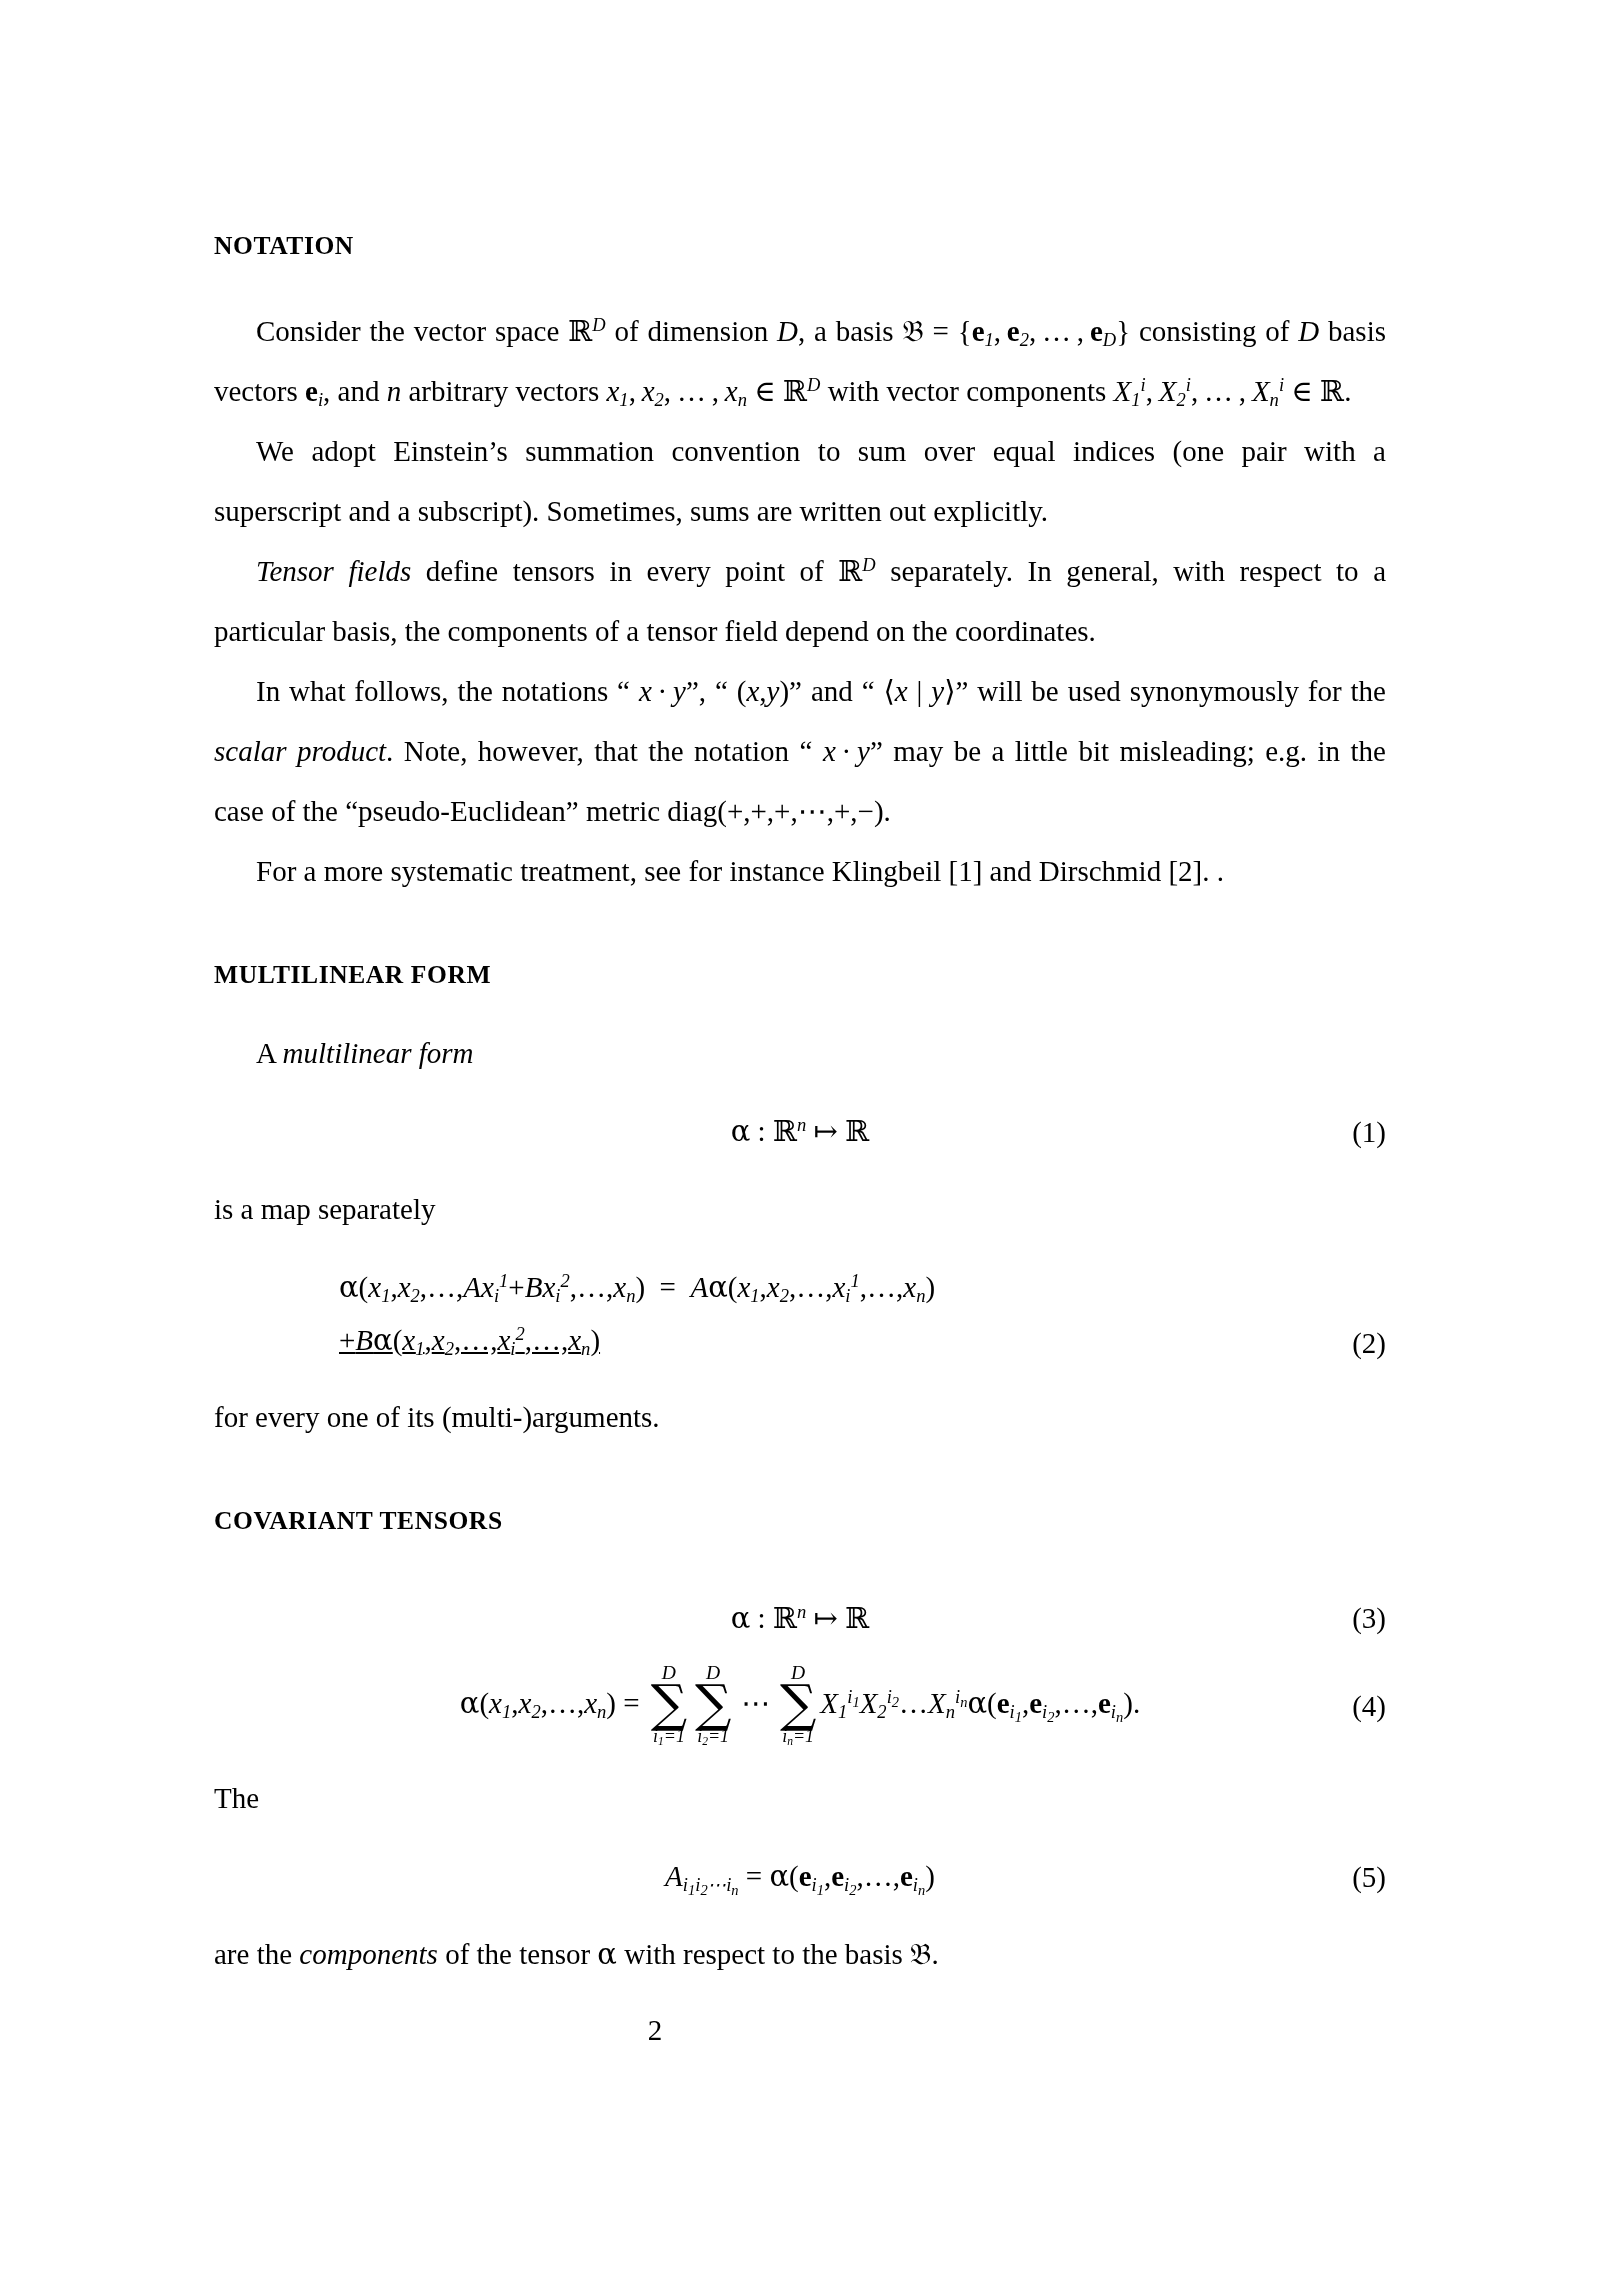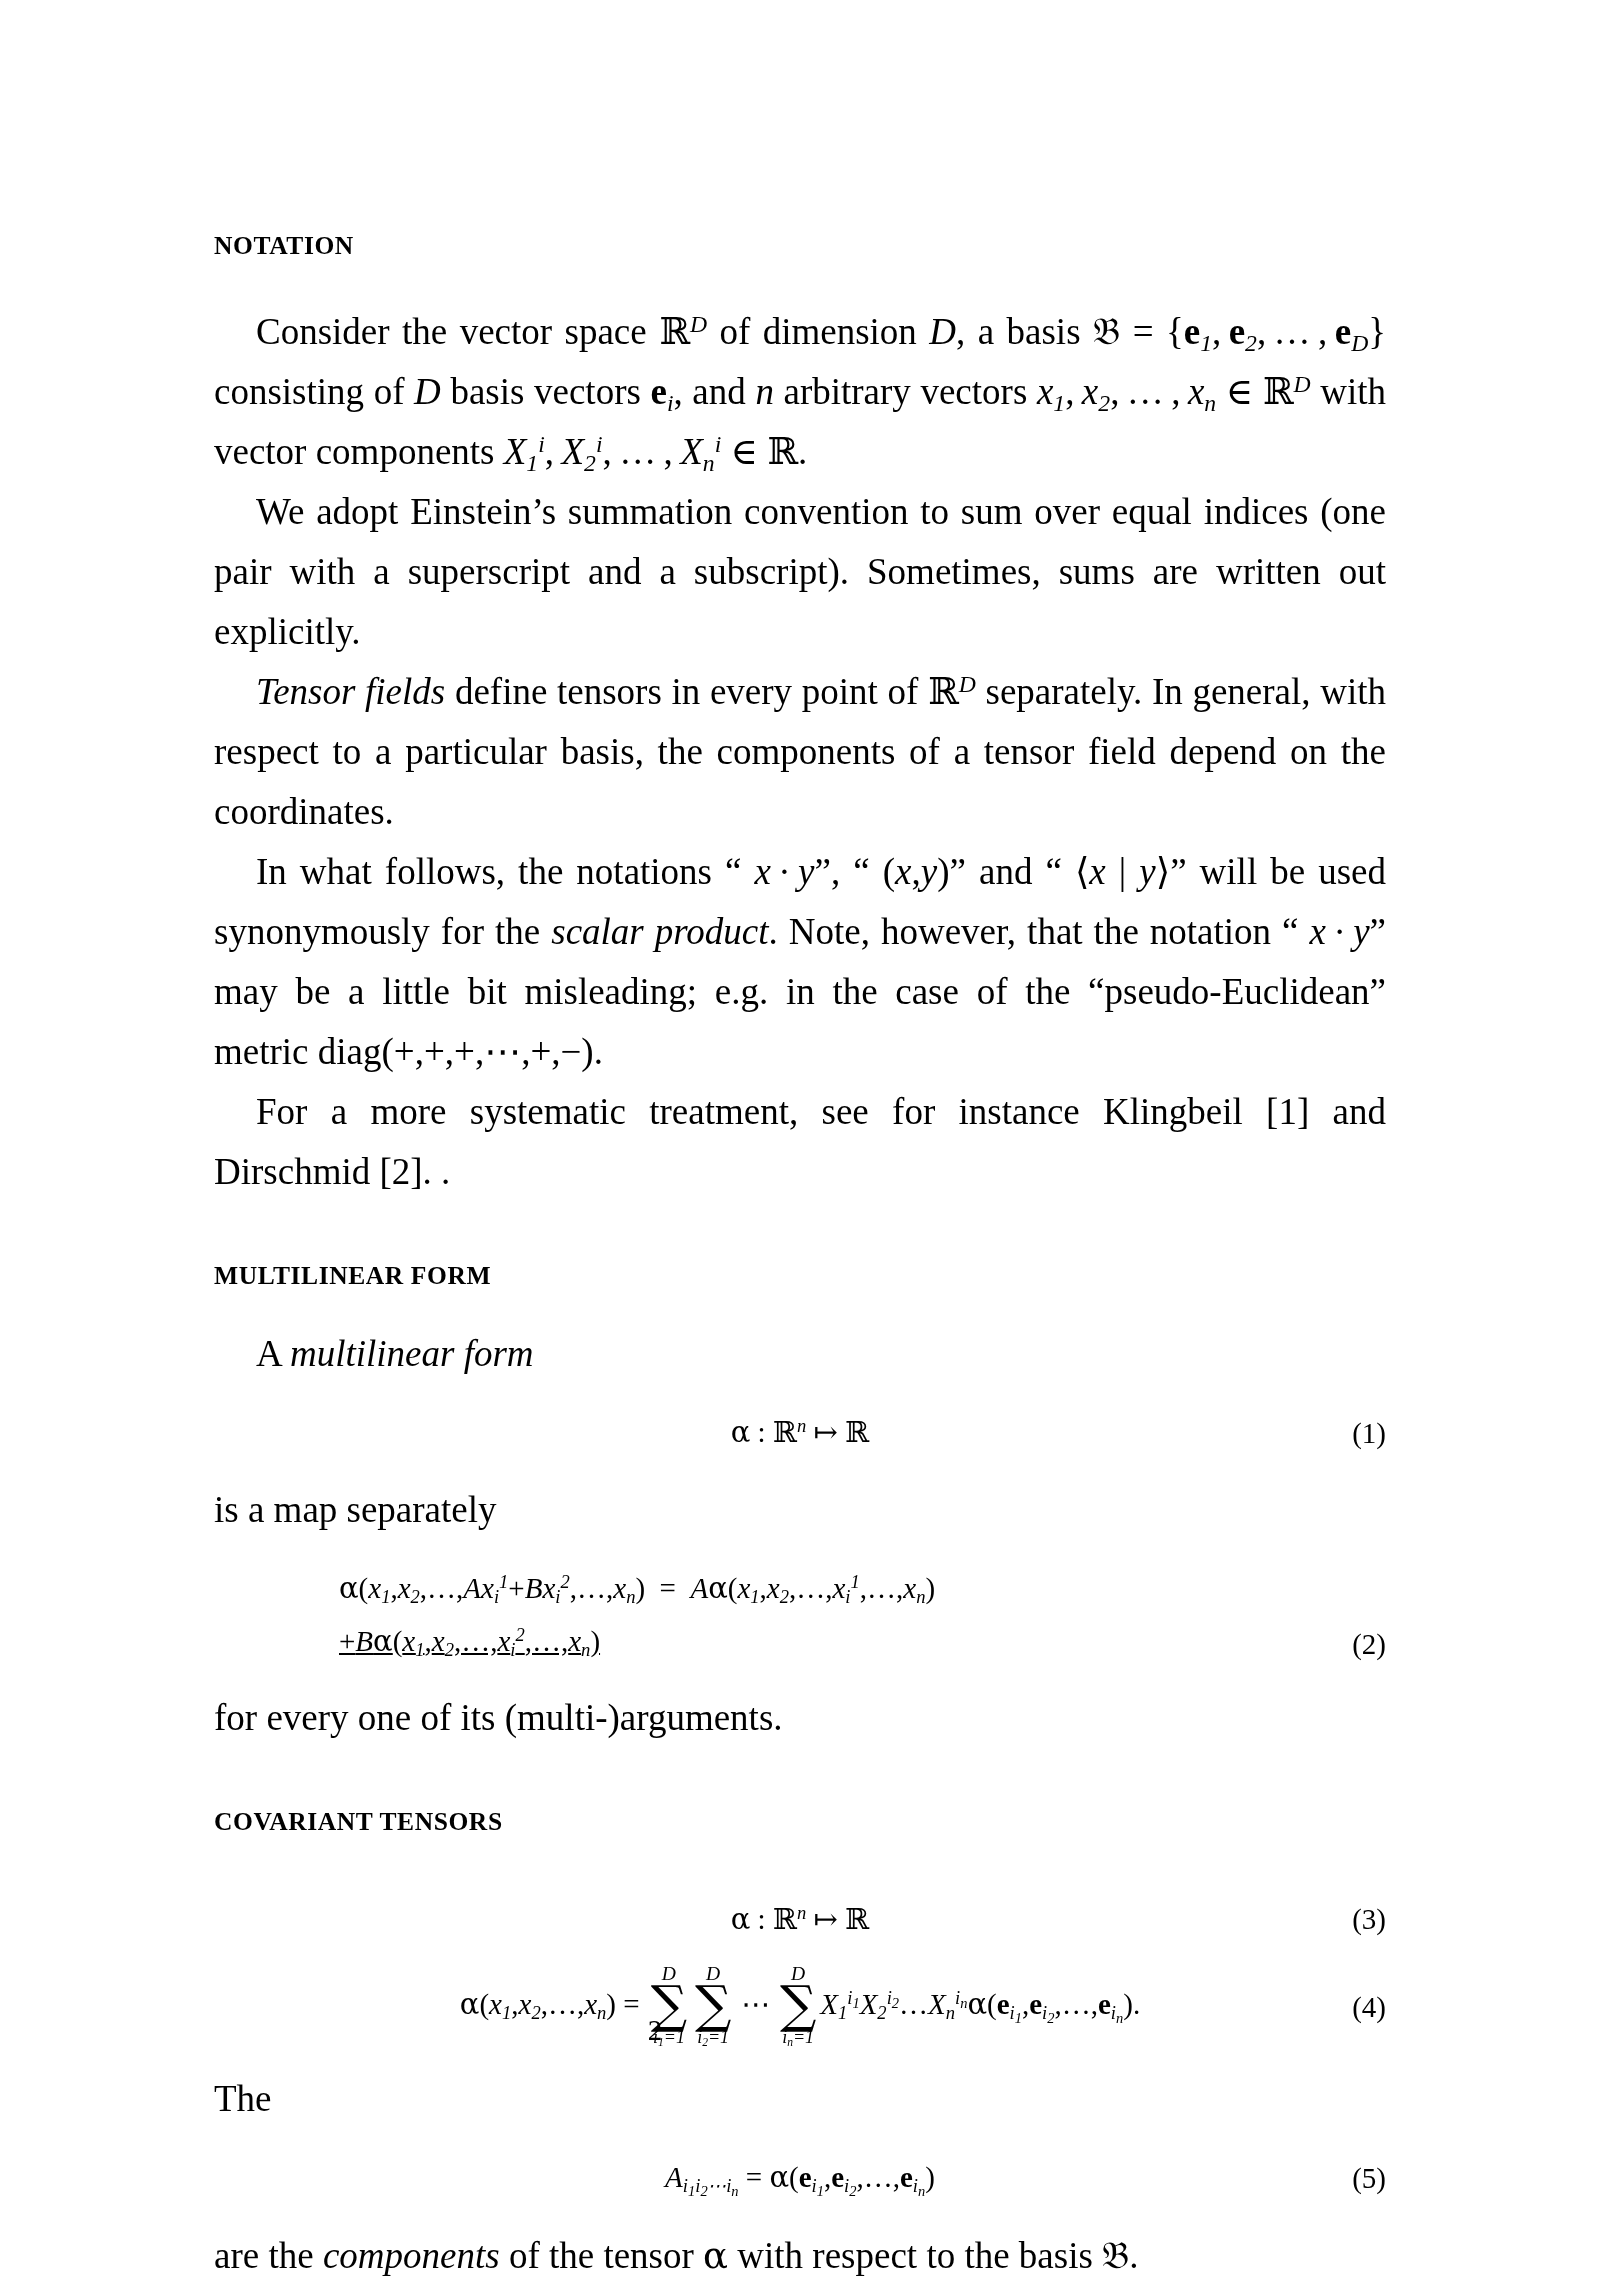--- a/index.html
+++ b/index.html
@@ -30,21 +30,21 @@
   }
   h2.section-head {
     font-size: 25.5px;
     font-weight: bold;
     letter-spacing: 0.6px;
     margin: 0;
     padding: 0;
     line-height: 1.2;
   }
   .para {
-    font-size: 37px;
+    font-size: 29px;
     line-height: 60px;
     text-align: justify;
     text-justify: inter-word;
     margin: 0;
     text-indent: 42px;
     hyphens: manual;
   }
   .para.noindent { text-indent: 0; }
   .it { font-style: italic; }
   .math { font-style: italic; font-family: "Liberation Serif", "DejaVu Serif", serif; }

